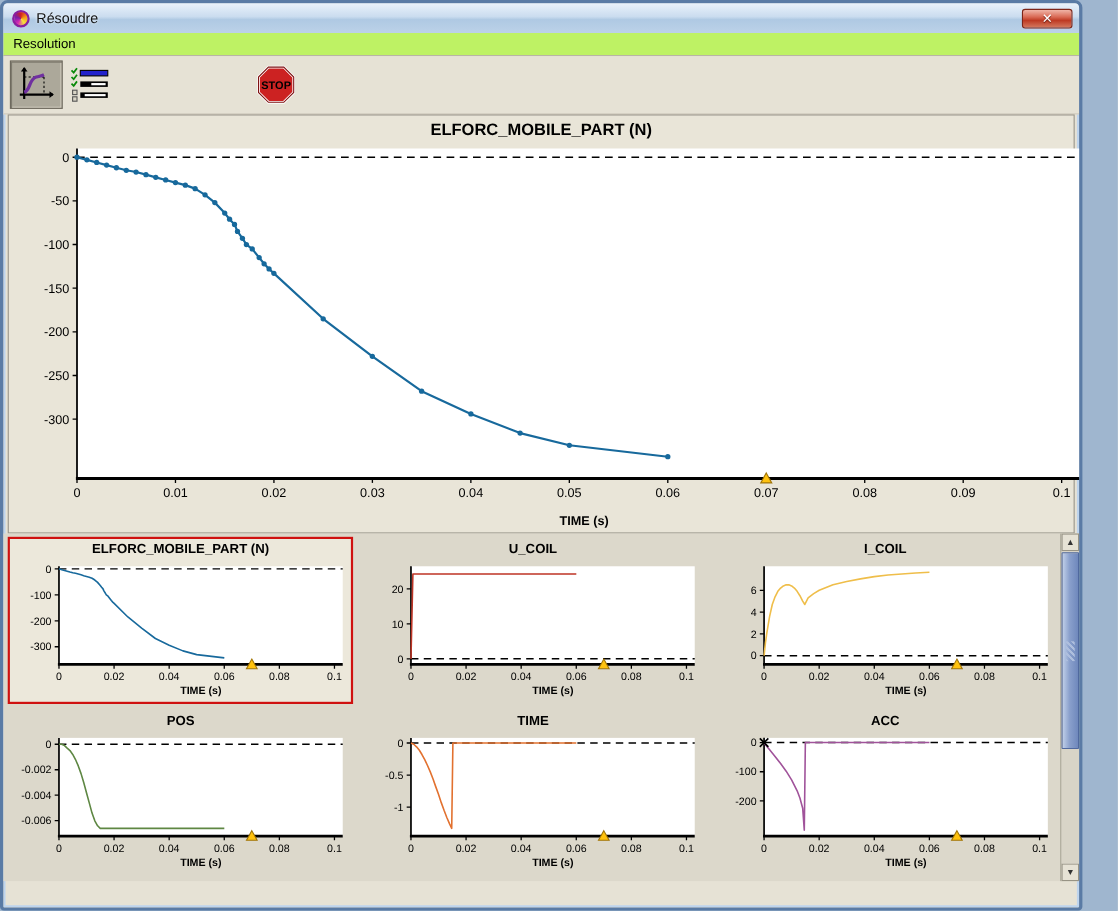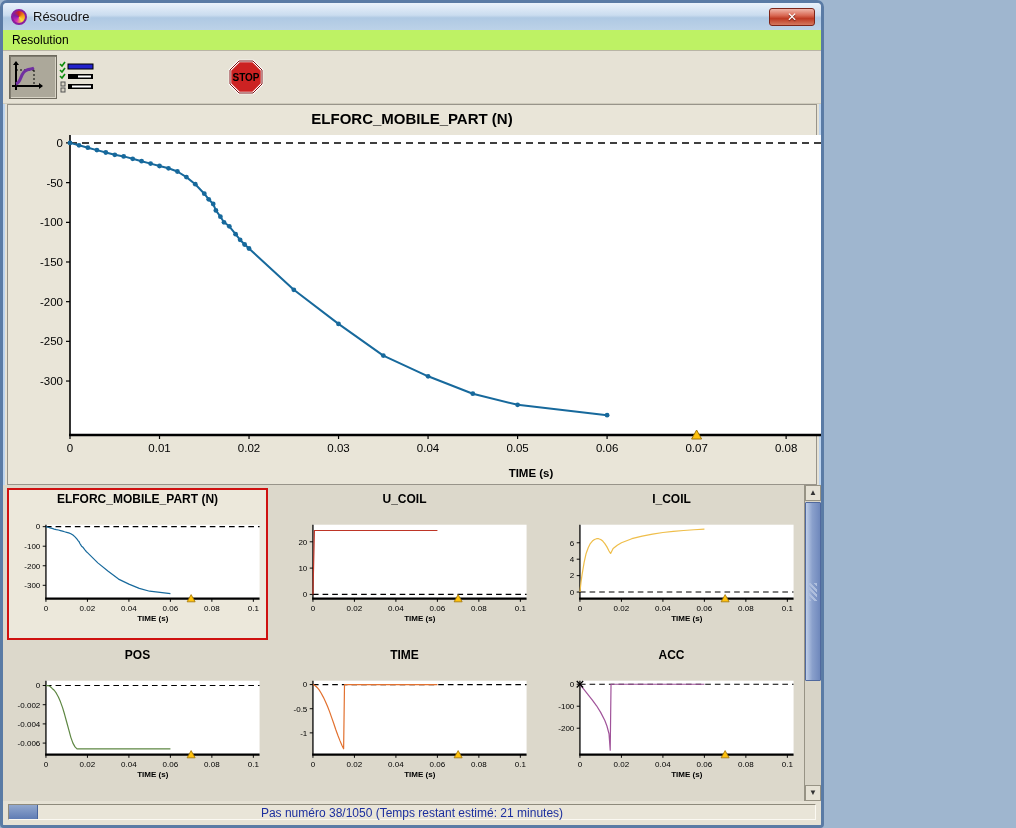--- a/index.html
+++ b/index.html
@@ -1,19 +1,19 @@
 <!DOCTYPE html>
 <html><head>
 <meta charset="utf-8">
 <style>
   html,body{margin:0;padding:0;background:#9FB6CF;}
   *{box-sizing:border-box;}
   body{font-family:"Liberation Sans","DejaVu Sans",sans-serif;}
   .window{
-    width:824px;height:828px;position:relative;
+    width:984px;height:828px;position:relative;
     background:#E6E2D5;
     border:3px solid #5A7BA5;
     box-shadow:inset 0 0 0 2px #BDD4EE;
     border-radius:7px 7px 4px 4px;
     overflow:hidden;
     display:flex;flex-direction:column;
   }
   
   .titlebar{
     height:27px;flex:0 0 27px;display:flex;align-items:center;
@@ -37,21 +37,21 @@
   .menubar{
     height:21px;flex:0 0 21px;background:#bef264;border-bottom:1px solid #B9B5A5;
     display:flex;align-items:center;padding:0 2px;
   }
   .menu-item{font-size:12px;color:#000;padding:2px 7px;cursor:default;}
   
   .toolbar{
     height:53px;flex:0 0 53px;background:#E6E2D5;display:flex;align-items:center;
     padding:0 6px;border-bottom:1px solid #CFCBBC;
   }
-  .tool-btn{width:48px;height:44px;display:flex;align-items:center;background:transparent;border:1px solid transparent;}
+  .tool-btn{width:48px;height:44px;display:flex;align-items:center;justify-content:center;background:transparent;border:1px solid transparent;}
   .tool-btn.pressed{
     background:#ACA89A;border:1px solid #6E6A5E;
     box-shadow:inset 1px 1px 0 #7F7B6F, inset -1px -1px 0 #D8D4C6;
   }
   .tool-btn.stop{margin-left:122px;}
   
   .main-panel{
     flex:0 0 381px;height:381px;margin:0 4px;background:#E9E5D8;
     border:1px solid #98948A;display:flex;flex-direction:column;
   }
@@ -418,20 +418,14 @@
       <div class="sb-btn"><span>▲</span></div>
       <div class="sb-track">
         <div class="sb-thumb">
             <div class="sb-grip"></div>
           </div>
       </div>
       <div class="sb-btn"><span>▼</span></div>
     </div>
   </div>
 
-  <div class="statusbar">
-    <div class="progress-track">
-      <div class="progress-fill" style="width: 3.6%;"></div>
-      <div class="status-text">Pas numéro 38/1050 (Temps restant estimé: 21 minutes)</div>
-    </div>
-  </div>
 
 </div>
 
 </body></html>

